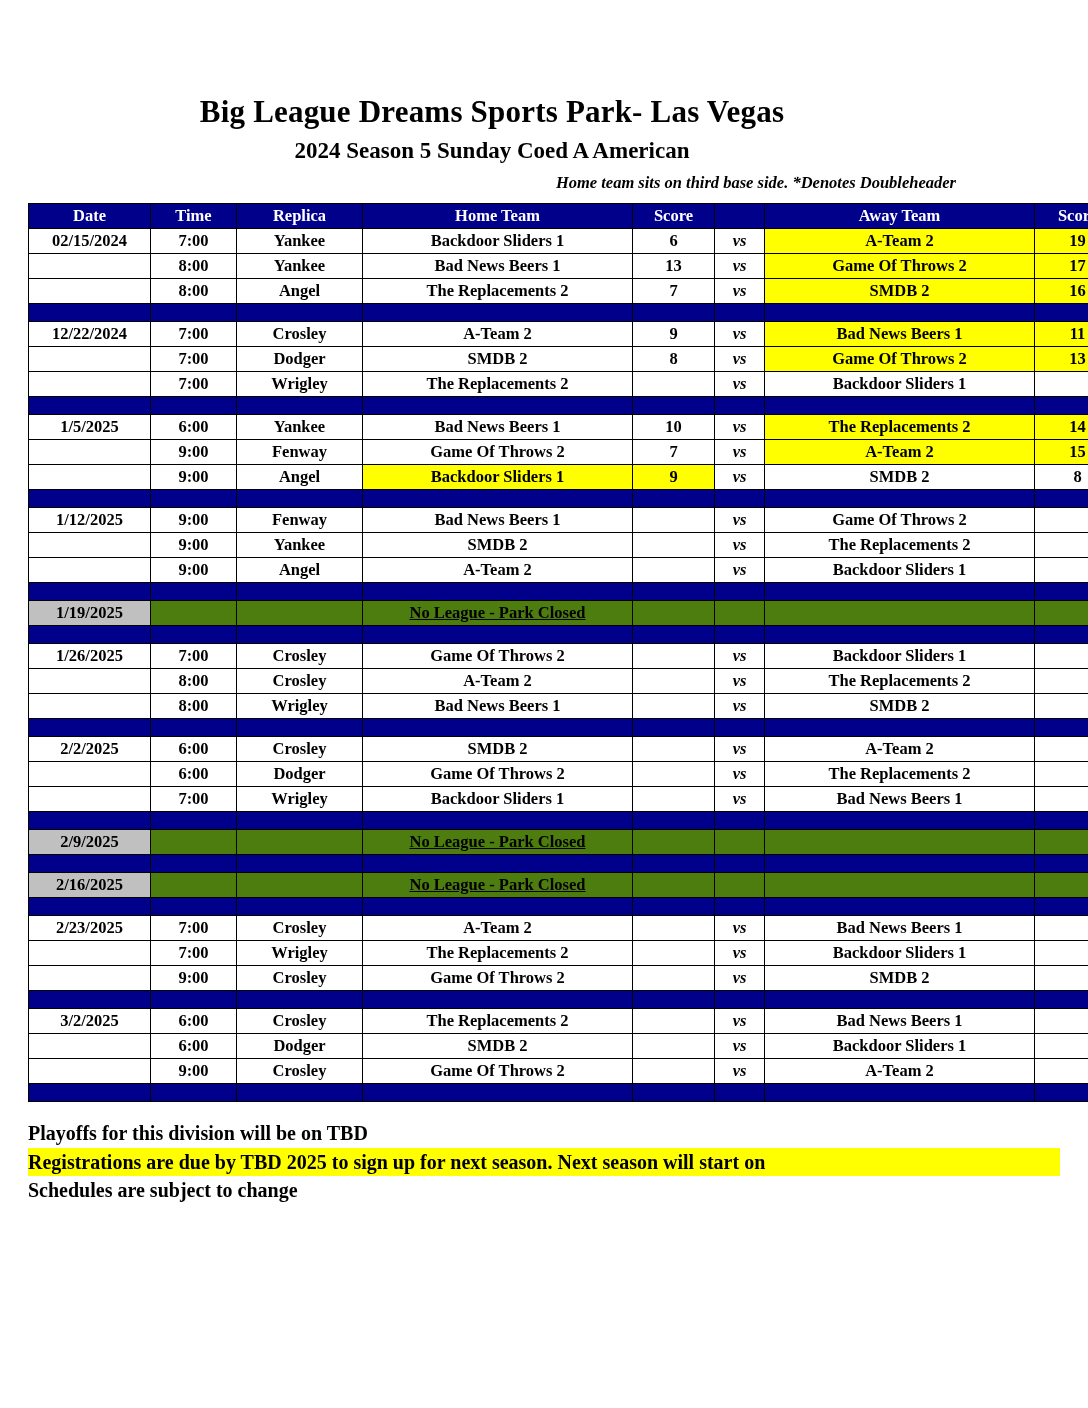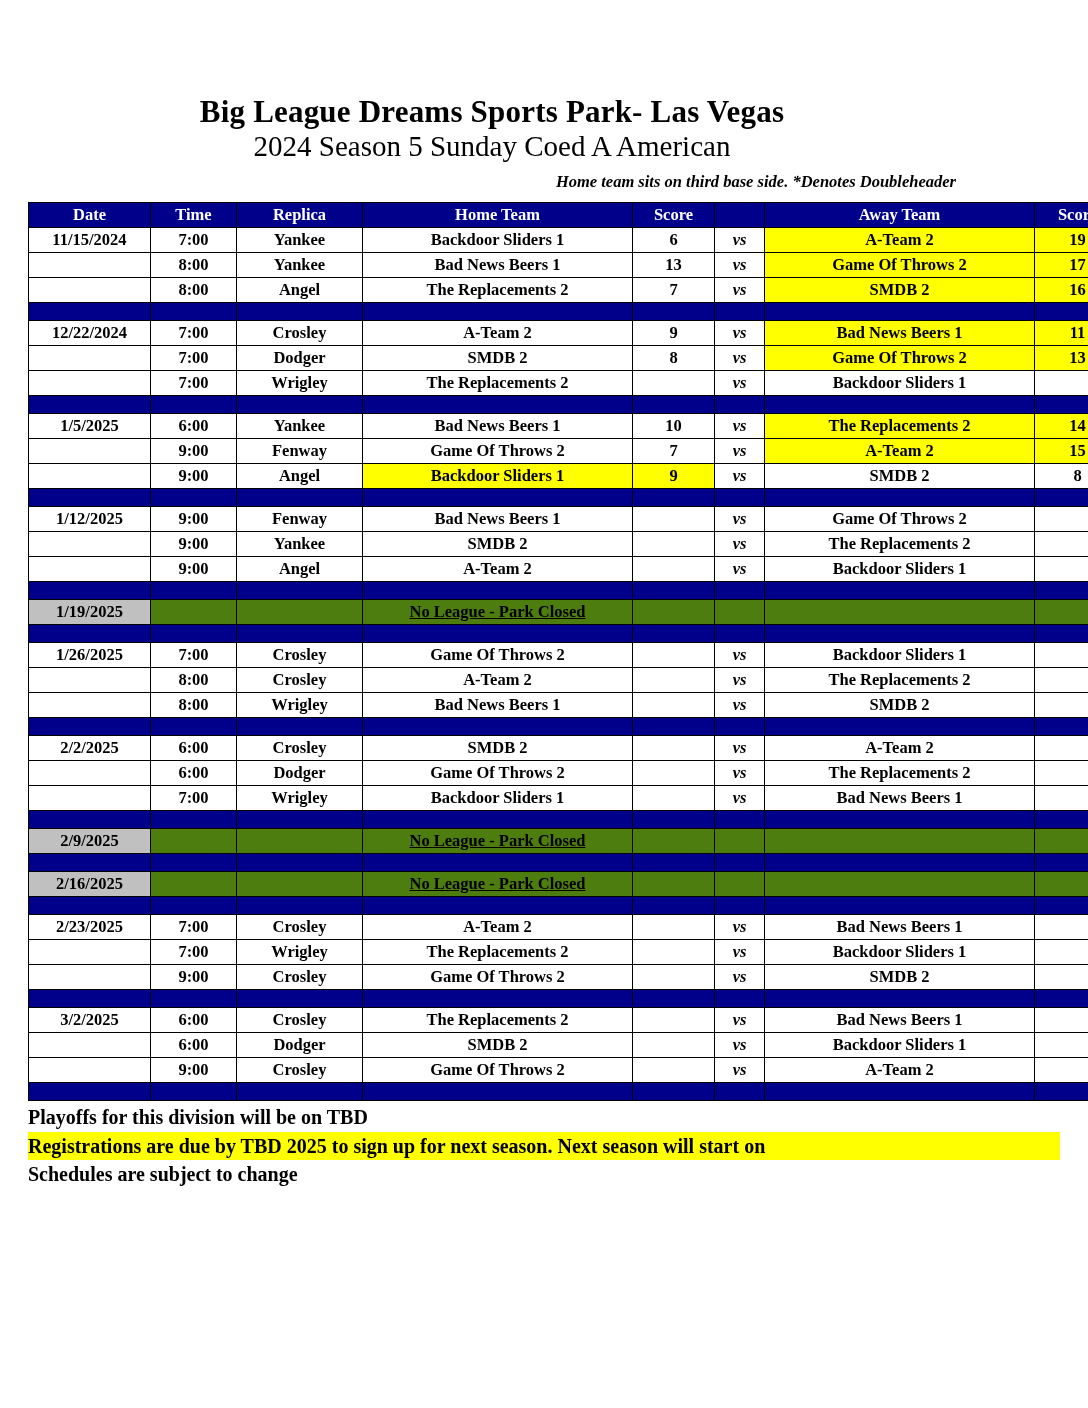--- a/index.html
+++ b/index.html
@@ -23,22 +23,23 @@
   }
   .title {
     text-align: center;
     font-size: 31px;
     font-weight: bold;
     letter-spacing: 0.2px;
     line-height: 1.12;
   }
   .subtitle {
     text-align: center;
-    font-size: 29px;
-    font-weight: normal;
+    font-size: 23px;
+    font-weight: bold;
+    margin-top: 8px;
     line-height: 1.12;
   }
   .note {
     text-align: right;
     font-size: 16.5px;
     font-weight: bold;
     font-style: italic;
     margin-top: 10px;
     margin-bottom: 10px;
   }
@@ -90,21 +91,21 @@
   tr.closed td.closed-cell {
     background: #4d7c0f;
     text-decoration: underline;
   }
   td.hl {
     background: #FFFF00;
   }
   .footer {
     width: 1032px;
     margin: 0 auto;
-    padding-top: 2px;
+    padding-top: 17px;
   }
   .footer div {
     font-size: 20px;
     font-weight: bold;
     line-height: 1.42;
   }
   .footer div.hl-line {
     background: #FFFF00;
     display: block;
     font-family: Liberation Serif, serif;
@@ -137,21 +138,21 @@
         <th>Replica</th>
         <th>Home Team</th>
         <th>Score</th>
         <th></th>
         <th>Away Team</th>
         <th>Score</th>
       </tr>
     </thead>
     <tbody id="sched-body">
         <tr>
-          <td>11/15/2024</td>
+          <td>02/15/2024</td>
           <td>7:00</td>
           <td>Yankee</td>
           <td>Backdoor Sliders 1</td>
           <td>6</td>
           <td class="vs">vs</td>
           <td class="hl">A-Team 2</td>
           <td class="hl">19</td>
         </tr>
         <tr>
           <td></td>

